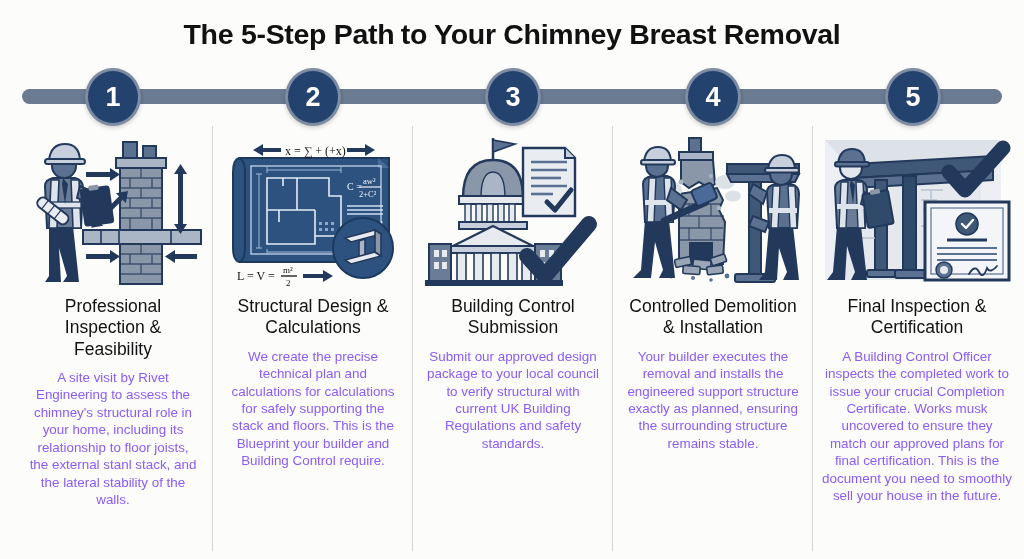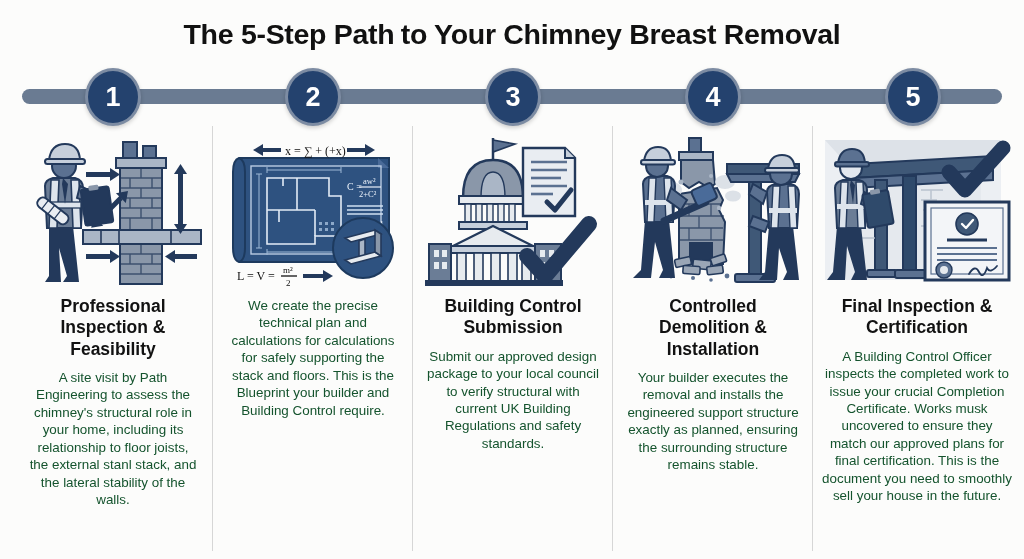--- a/index.html
+++ b/index.html
@@ -50,29 +50,29 @@
   }
   .art{
     width:180px;height:158px;
     display:flex;align-items:center;justify-content:center;
   }
   .art svg{display:block;}
   .heading{
     margin-top:8px;
     width:178px;
     text-align:center;
-    font-size:17.5px;font-weight:bold;line-height:1.22;
+    font-size:17.5px;font-weight:normal;line-height:1.22;
     color:#121212;
   }
   .body{
     margin-top:9px;
     width:172px;
     text-align:center;
     font-size:13.4px;line-height:1.30;
-    color:#14532d;
+    color:#8b5cf6;
   }
   .col5 .heading{width:190px;}
   .col5 .body{width:190px;font-size:13.4px;}
 
   
 </style>
 </head>
 <body>
 
 <div id="page">
@@ -187,21 +187,21 @@
           <g transform="rotate(38 28 80)">
             <rect x="12" y="74" width="36" height="11" rx="5" fill="#e9edf2" stroke="#23395b" stroke-width="2"></rect>
             <line x1="20" y1="74" x2="20" y2="85" stroke="#23395b" stroke-width="1.2"></line>
             <line x1="28" y1="74" x2="28" y2="85" stroke="#23395b" stroke-width="1.2"></line>
             <line x1="36" y1="74" x2="36" y2="85" stroke="#23395b" stroke-width="1.2"></line>
           </g>
         </g>
       </svg>
     </div>
     <div class="heading">Professional Inspection &amp; Feasibility</div>
-    <div class="body">A site visit by Path Engineering to assess the chimney's structural role in your home, including its relationship to floor joists, the external stanl stack, and the lateral stability of the walls.</div>
+    <div class="body">A site visit by Rivet Engineering to assess the chimney's structural role in your home, including its relationship to floor joists, the external stanl stack, and the lateral stability of the walls.</div>
   </div>
 
   <div class="col" style="left:223px;width:180px;">
     <div class="art">
       <svg width="180" height="158" viewBox="0 0 180 158">
 
         <path d="M16 28 Q10 30 10 42 L10 118 Q10 130 16 132 L166 132 L166 28 Z" fill="#2e5280" stroke="#1d3a5e" stroke-width="2"></path>
         <path d="M16 28 Q22 30 22 42 L22 118 Q22 130 16 132" fill="none" stroke="#1d3a5e" stroke-width="2"></path>
         <path d="M155 28 L166 38 L155 38 Z" fill="#4a6b99"></path>
         <rect x="28" y="36" width="130" height="88" fill="none" stroke="#b9cbe2" stroke-width="1.4"></rect>
@@ -264,20 +264,21 @@
 
         <circle cx="140" cy="118" r="30" fill="#2e5280" stroke="#1d3a5e" stroke-width="2"></circle>
         <g>
           <polygon points="122,108 152,100 158,104 128,112" fill="#e7ebef" stroke="#23395b" stroke-width="1.6"></polygon>
           <polygon points="136,111 142,109 142,127 136,129" fill="#aab6c6" stroke="#23395b" stroke-width="1.6"></polygon>
           <polygon points="122,130 152,122 158,126 128,134" fill="#e7ebef" stroke="#23395b" stroke-width="1.6"></polygon>
           <polygon points="152,100 158,104 158,126 152,122" fill="#8a97a9" stroke="#23395b" stroke-width="1.6"></polygon>
         </g>
       </svg>
     </div>
+    <div class="heading">Structural Design &amp; Calculations</div>
     <div class="body">We create the precise technical plan and calculations for calculations for safely supporting the stack and floors. This is the Blueprint your builder and Building Control require.</div>
   </div>
 
   <div class="col" style="left:423px;width:180px;justify-content:space-between;">
     <div class="art">
       <svg width="180" height="158" viewBox="0 0 180 158">
 
         <line x1="70" y1="8" x2="70" y2="34" stroke="#23395b" stroke-width="2.5"></line>
         <path d="M70 10 L92 14 L70 22 Z" fill="#5b7191" stroke="#23395b" stroke-width="1.6"></path>
 

